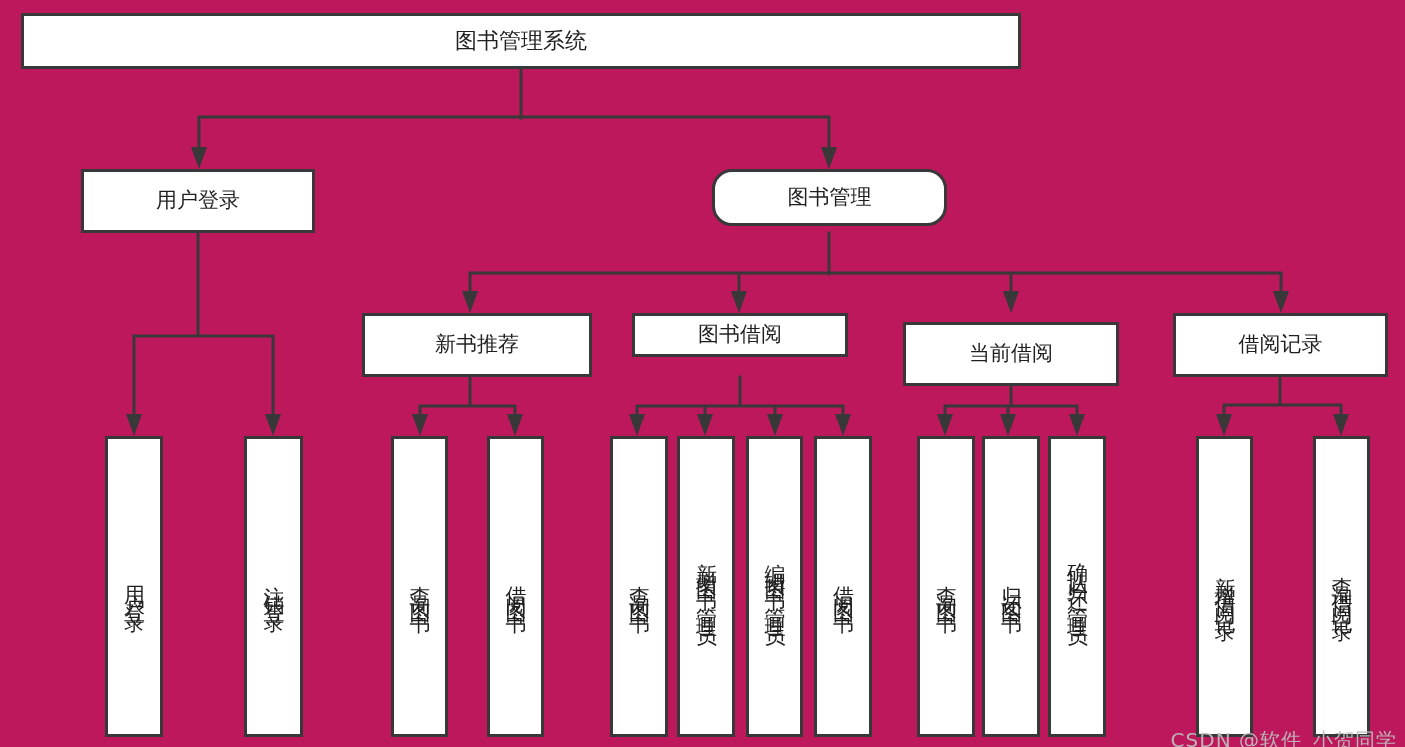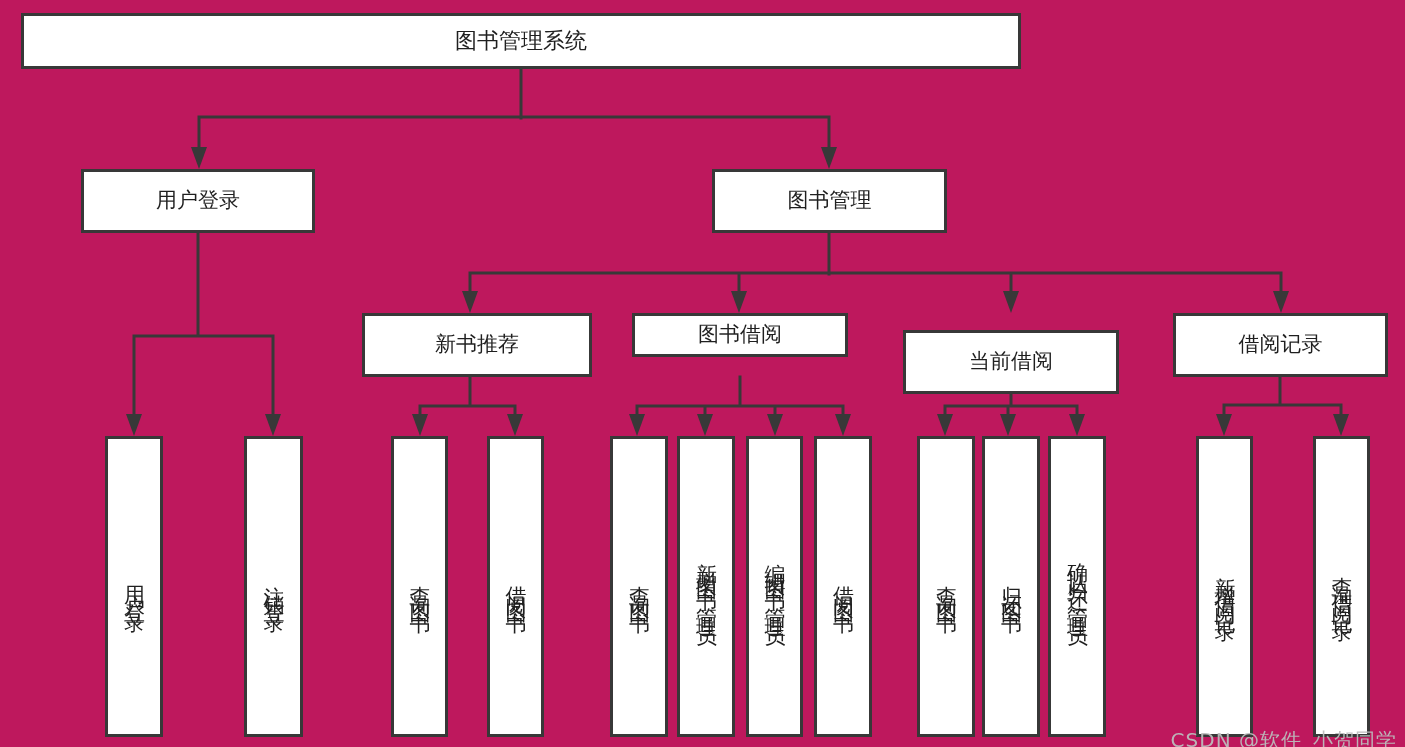--- a/index.html
+++ b/index.html
@@ -65,31 +65,31 @@
     </g>
   </svg>
 
   <div class="node h title" style="left:21px; top:13px; width:1000px; height:56px;">
     <span>图书管理系统</span>
   </div>
 
   <div class="node h" style="left:81px; top:169px; width:234px; height:64px;">
     <span>用户登录</span>
   </div>
-  <div class="node h" style="left:712px; top:169px; width:235px; height:64px;">
+  <div class="node h" style="left:712px; top:169px; width:235px; height:57px;border-radius:20px;">
     <span>图书管理</span>
   </div>
 
   <div class="node h" style="left:362px; top:313px; width:230px; height:64px;">
     <span>新书推荐</span>
   </div>
   <div class="node h" style="left:632px; top:313px; width:216px; height:44px;">
     <span>图书借阅</span>
   </div>
-  <div class="node h" style="left:903px; top:330px; width:216px; height:64px;">
+  <div class="node h" style="left:903px; top:322px; width:216px; height:64px;">
     <span>当前借阅</span>
   </div>
   <div class="node h" style="left:1173px; top:313px; width:215px; height:64px;">
     <span>借阅记录</span>
   </div>
 
   <div class="node v" style="left:105px; top:436px; width:58px; height:301px;">
     <span>用户登录</span>
   </div>
   <div class="node v" style="left:244px; top:436px; width:59px; height:301px;">

